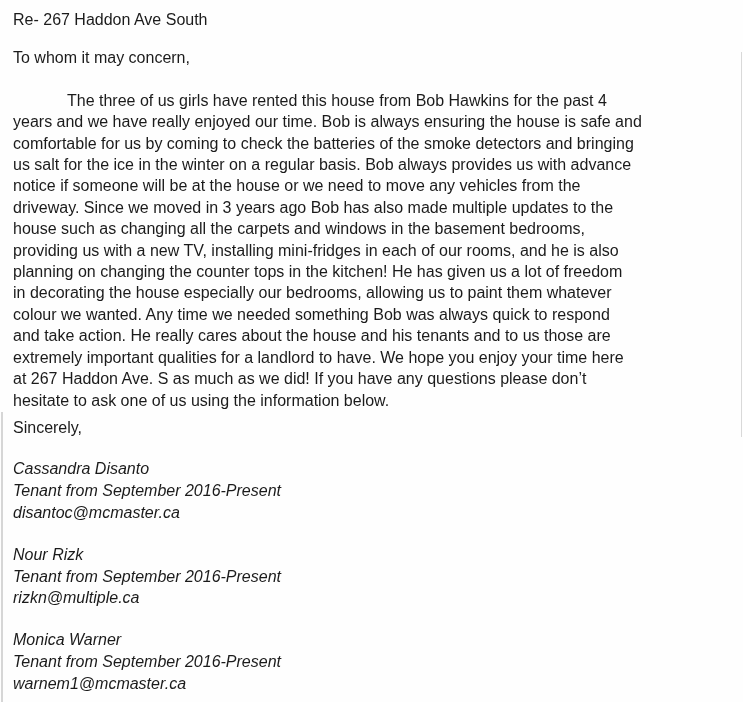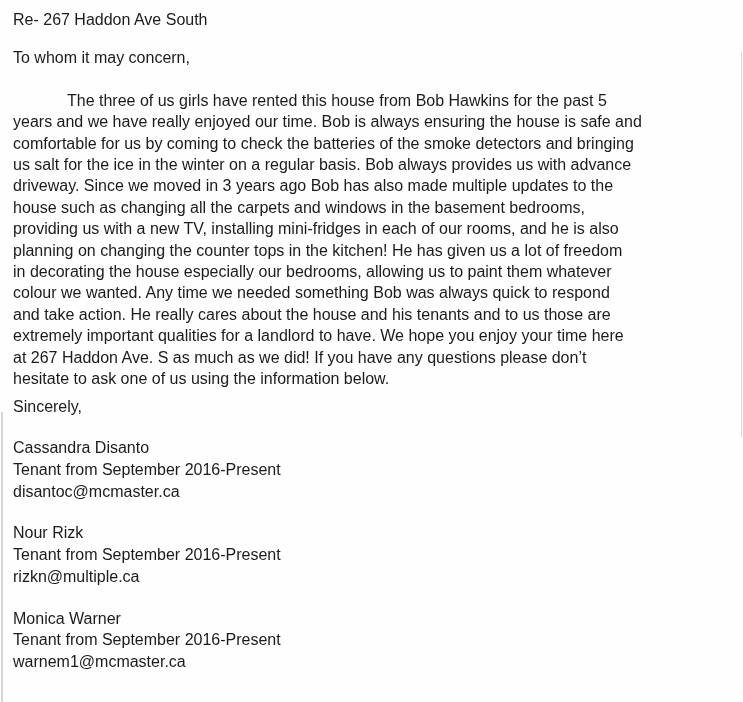--- a/index.html
+++ b/index.html
@@ -47,20 +47,21 @@
     margin-top: 6px;
     line-height: 21.4px;
     white-space: pre;
   }
   .signature-block {
     margin-top: 20px;
   }
   .signature-block .sig-line {
     line-height: 21.8px;
     white-space: pre;
+    font-style: italic;
   }
   
   .edge {
     position: absolute;
     pointer-events: none;
   }
   .edge-left {
     left: 1px;
     top: 412px;
     width: 2px;
@@ -80,24 +81,25 @@
 </head>
 <body>
 
 <div class="page">
 
   <div class="subject">Re- 267 Haddon Ave South</div>
 
   <div class="salutation">To whom it may concern,</div>
 
   <div class="paragraph">
-      <div class="body-line">The three of us girls have rented this house from Bob Hawkins for the past 5</div>
+      <div class="body-line">The three of us girls have rented this house from Bob Hawkins for the past 4</div>
       <div class="body-line">years and we have really enjoyed our time. Bob is always ensuring the house is safe and</div>
       <div class="body-line">comfortable for us by coming to check the batteries of the smoke detectors and bringing</div>
       <div class="body-line">us salt for the ice in the winter on a regular basis. Bob always provides us with advance</div>
+      <div class="body-line">notice if someone will be at the house or we need to move any vehicles from the</div>
       <div class="body-line">driveway. Since we moved in 3 years ago Bob has also made multiple updates to the</div>
       <div class="body-line">house such as changing all the carpets and windows in the basement bedrooms,</div>
       <div class="body-line">providing us with a new TV, installing mini-fridges in each of our rooms, and he is also</div>
       <div class="body-line">planning on changing the counter tops in the kitchen! He has given us a lot of freedom</div>
       <div class="body-line">in decorating the house especially our bedrooms, allowing us to paint them whatever</div>
       <div class="body-line">colour we wanted. Any time we needed something Bob was always quick to respond</div>
       <div class="body-line">and take action. He really cares about the house and his tenants and to us those are</div>
       <div class="body-line">extremely important qualities for a landlord to have. We hope you enjoy your time here</div>
       <div class="body-line">at 267 Haddon Ave. S as much as we did! If you have any questions please don’t</div>
       <div class="body-line">hesitate to ask one of us using the information below.</div>

